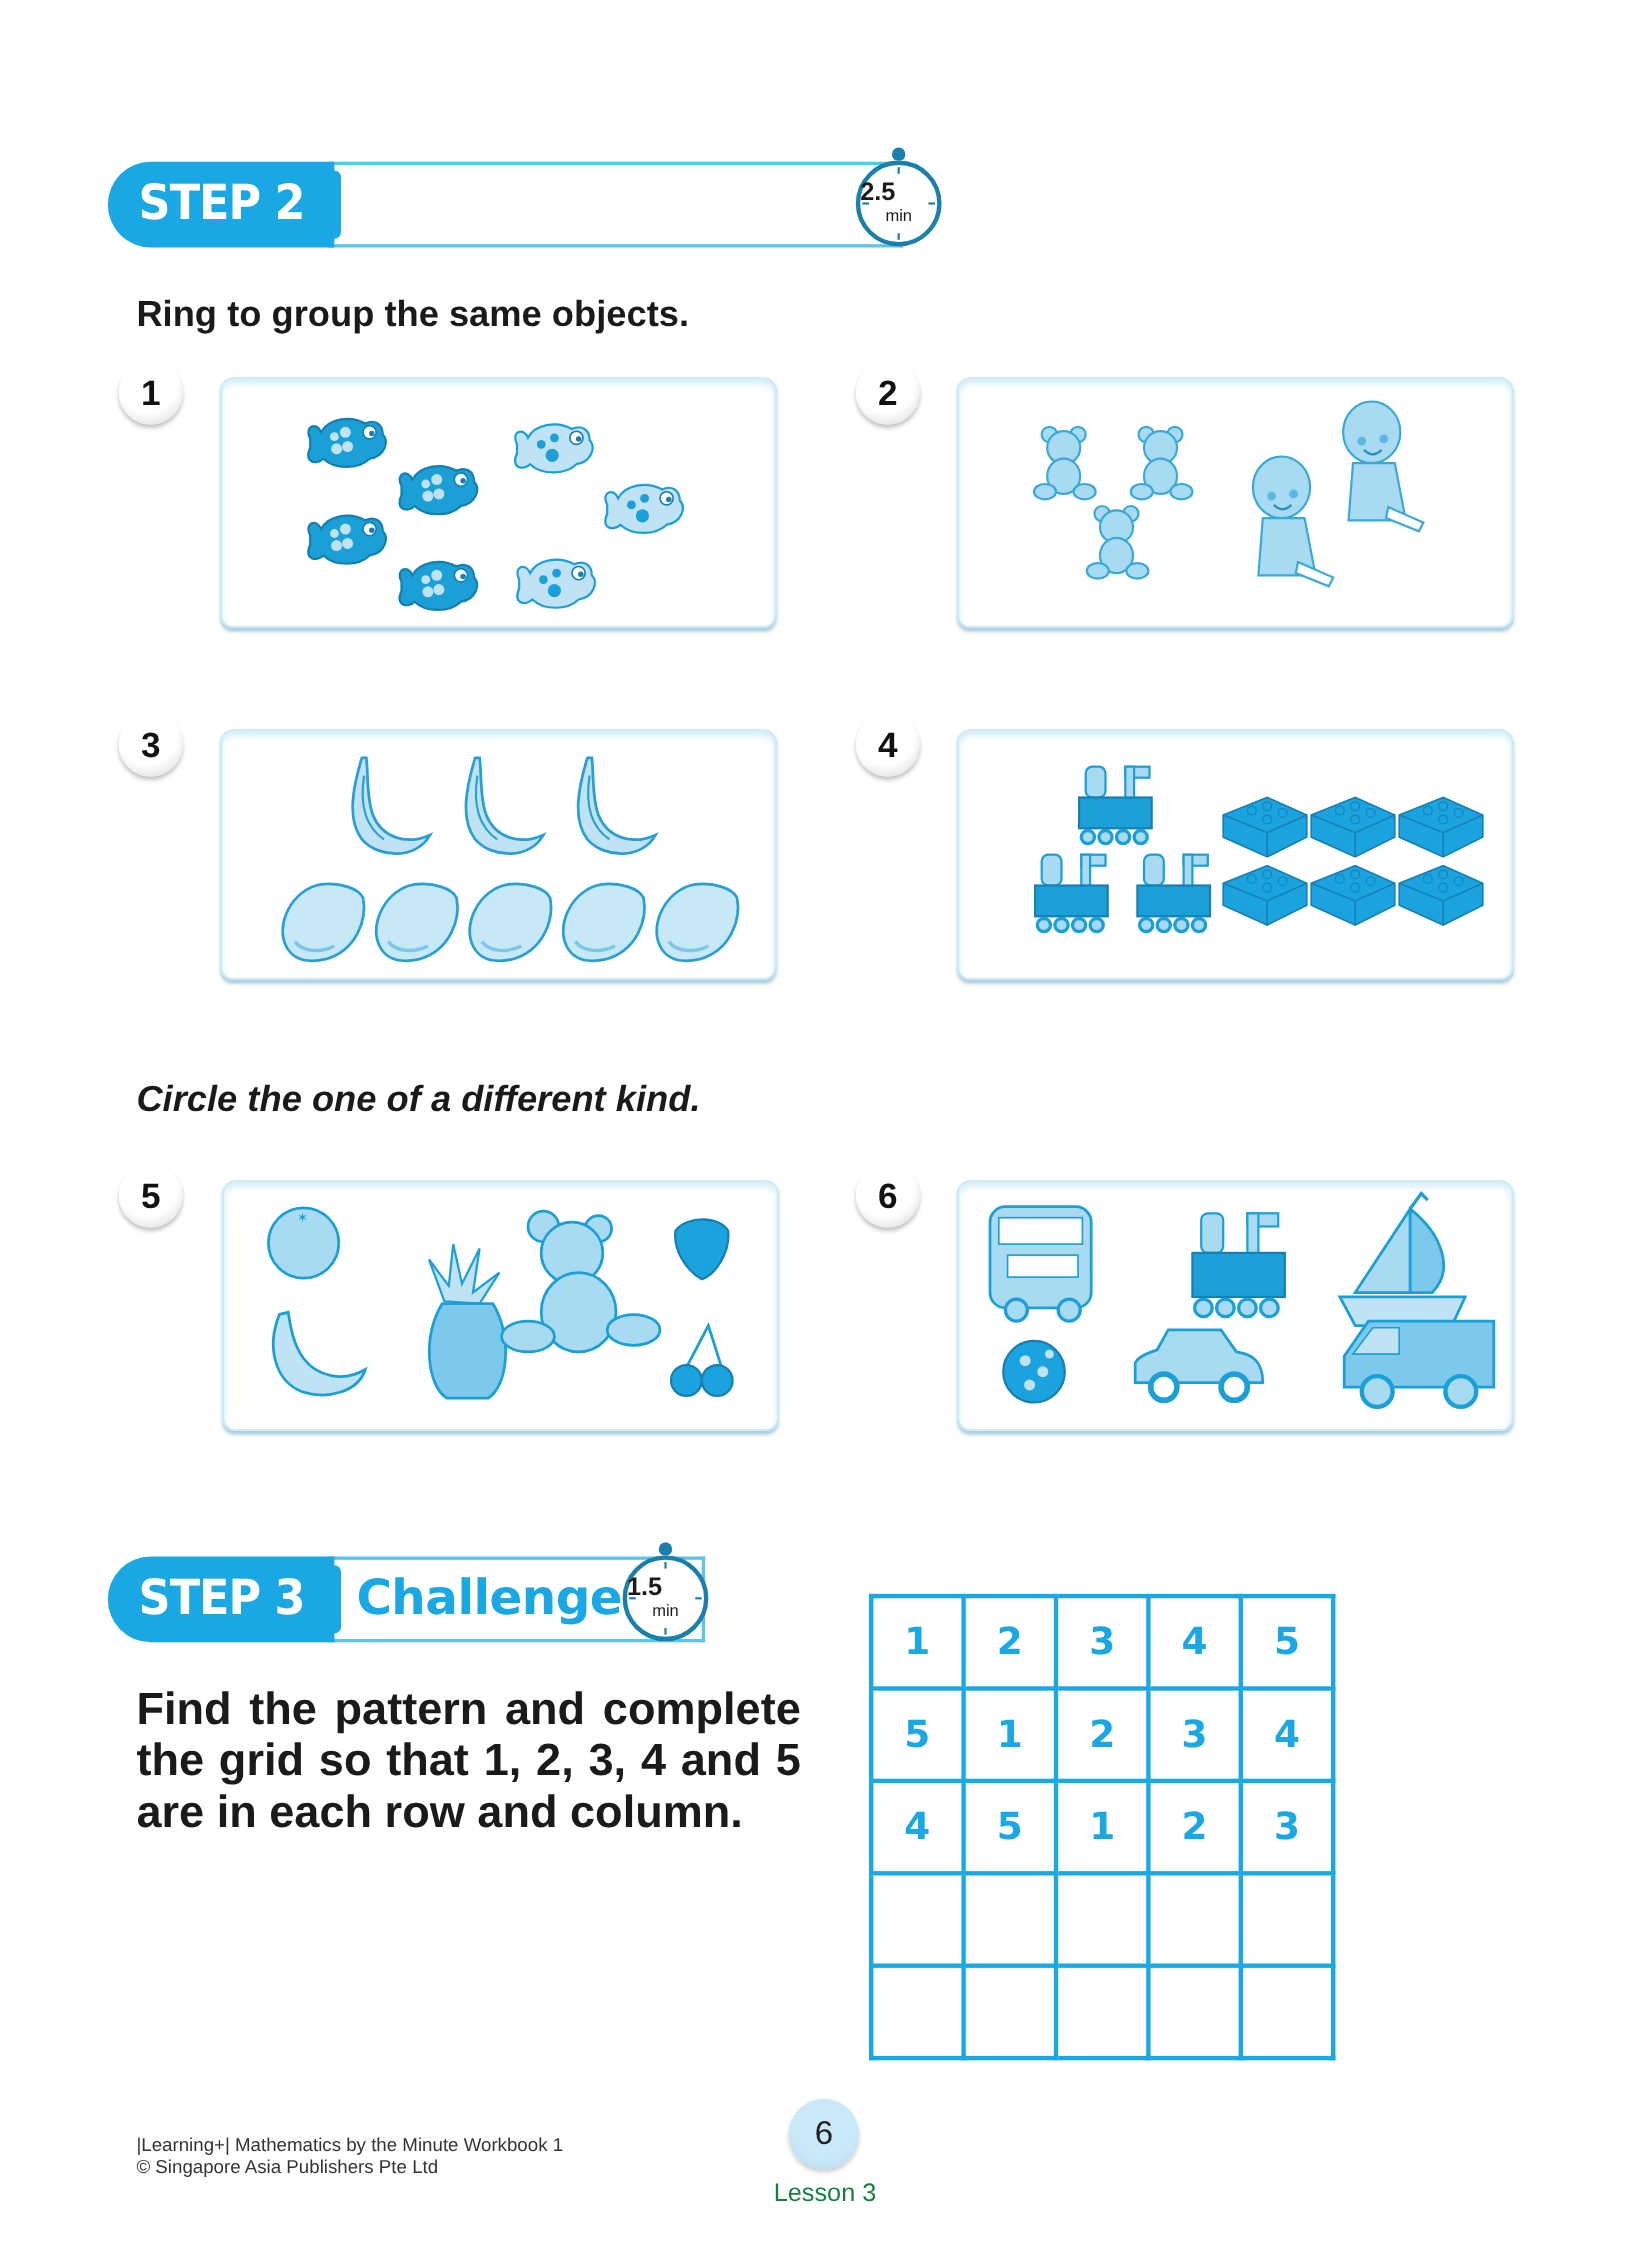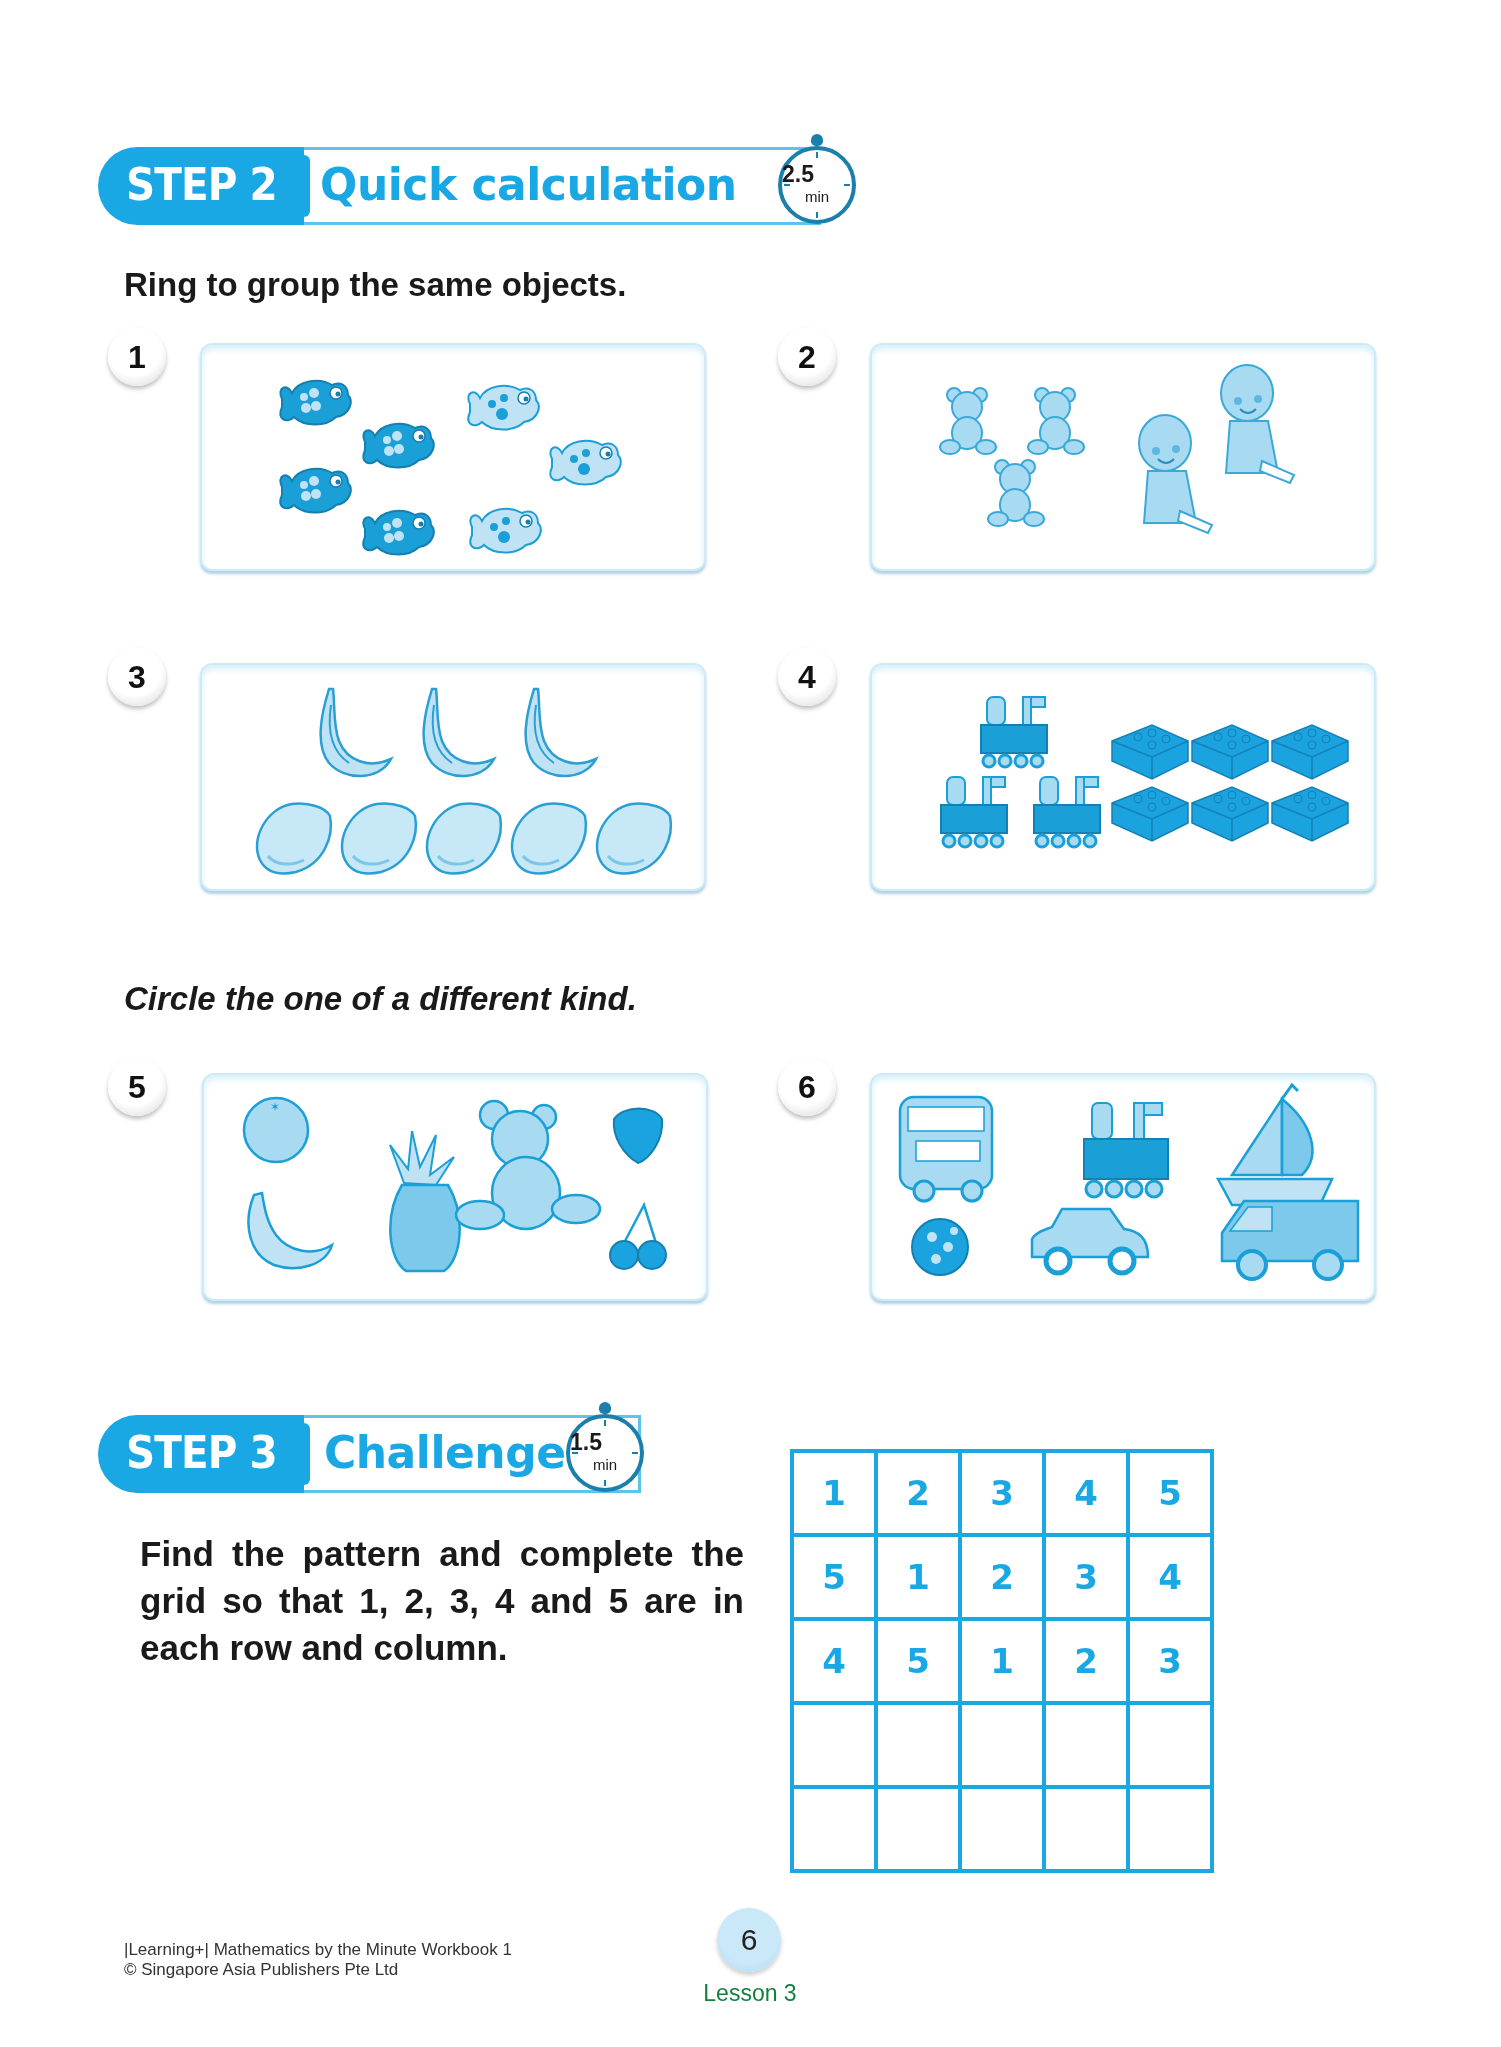--- a/index.html
+++ b/index.html
@@ -43,37 +43,36 @@
   .qbox { position:absolute; width:502px; height:224px; background:#fff; border-radius:12px;
       border:2px solid #cdeaf7; box-shadow:inset 0 4px 6px #d6effa, 0 3px 3px rgba(80,150,190,0.45); }
 
   
   .pic { position:absolute; }
   
   .grid { position:absolute; left:790px; top:1449px; border-collapse:collapse; }
   .grid td { width:80px; height:80px; border:4px solid #1aa8e4; text-align:center; vertical-align:middle;
       font-family:"DejaVu Sans", sans-serif; font-weight:bold; font-size:34px; color:#1aa8e4; padding:0; }
 
-  .para { position:absolute; left:140px; top:1530px; width:604px; font-weight:bold; font-size:35px;
+  .para { position:absolute; left:124px; top:1530px; width:604px; font-weight:bold; font-size:41px;
       line-height:47px; text-align:justify; color:#1a1a1a; }
 
   .footer-text { position:absolute; left:124px; font-size:17px; color:#333; white-space:nowrap; }
   .page-num { position:absolute; left:717px; top:1908px; width:64px; height:64px; border-radius:50%;
       background:radial-gradient(circle at 50% 40%, #c9e8f8 60%, #a9d7f1 100%);
       box-shadow:0 3px 4px rgba(0,0,0,0.2); text-align:center; line-height:64px; font-size:30px; color:#222; }
   .lesson { position:absolute; left:680px; width:140px; top:1980px; text-align:center; font-size:23px; color:#15803d; }
 </style>
 </head>
 <body>
 
 <div class="step-banner" style="left:98px; top:147px; width:720px;">
   <div class="light" style="left:200px; width:520px;"></div>
   <div class="dark" style="width:206px;"></div>
   <div class="step-label">STEP 2</div>
-  <div class="step-title" style="left:222px;">Quick calculation</div>
 </div>
 <div class="timer" style="left:778px; top:146px;">
   <div class="knob"></div>
   <div class="tick t-top"></div>
     <div class="tick t-bot"></div>
     <div class="tick t-left"></div>
     <div class="tick t-right"></div>
   <div class="val">2.5</div>
   <div class="unit">min</div>
 </div>

